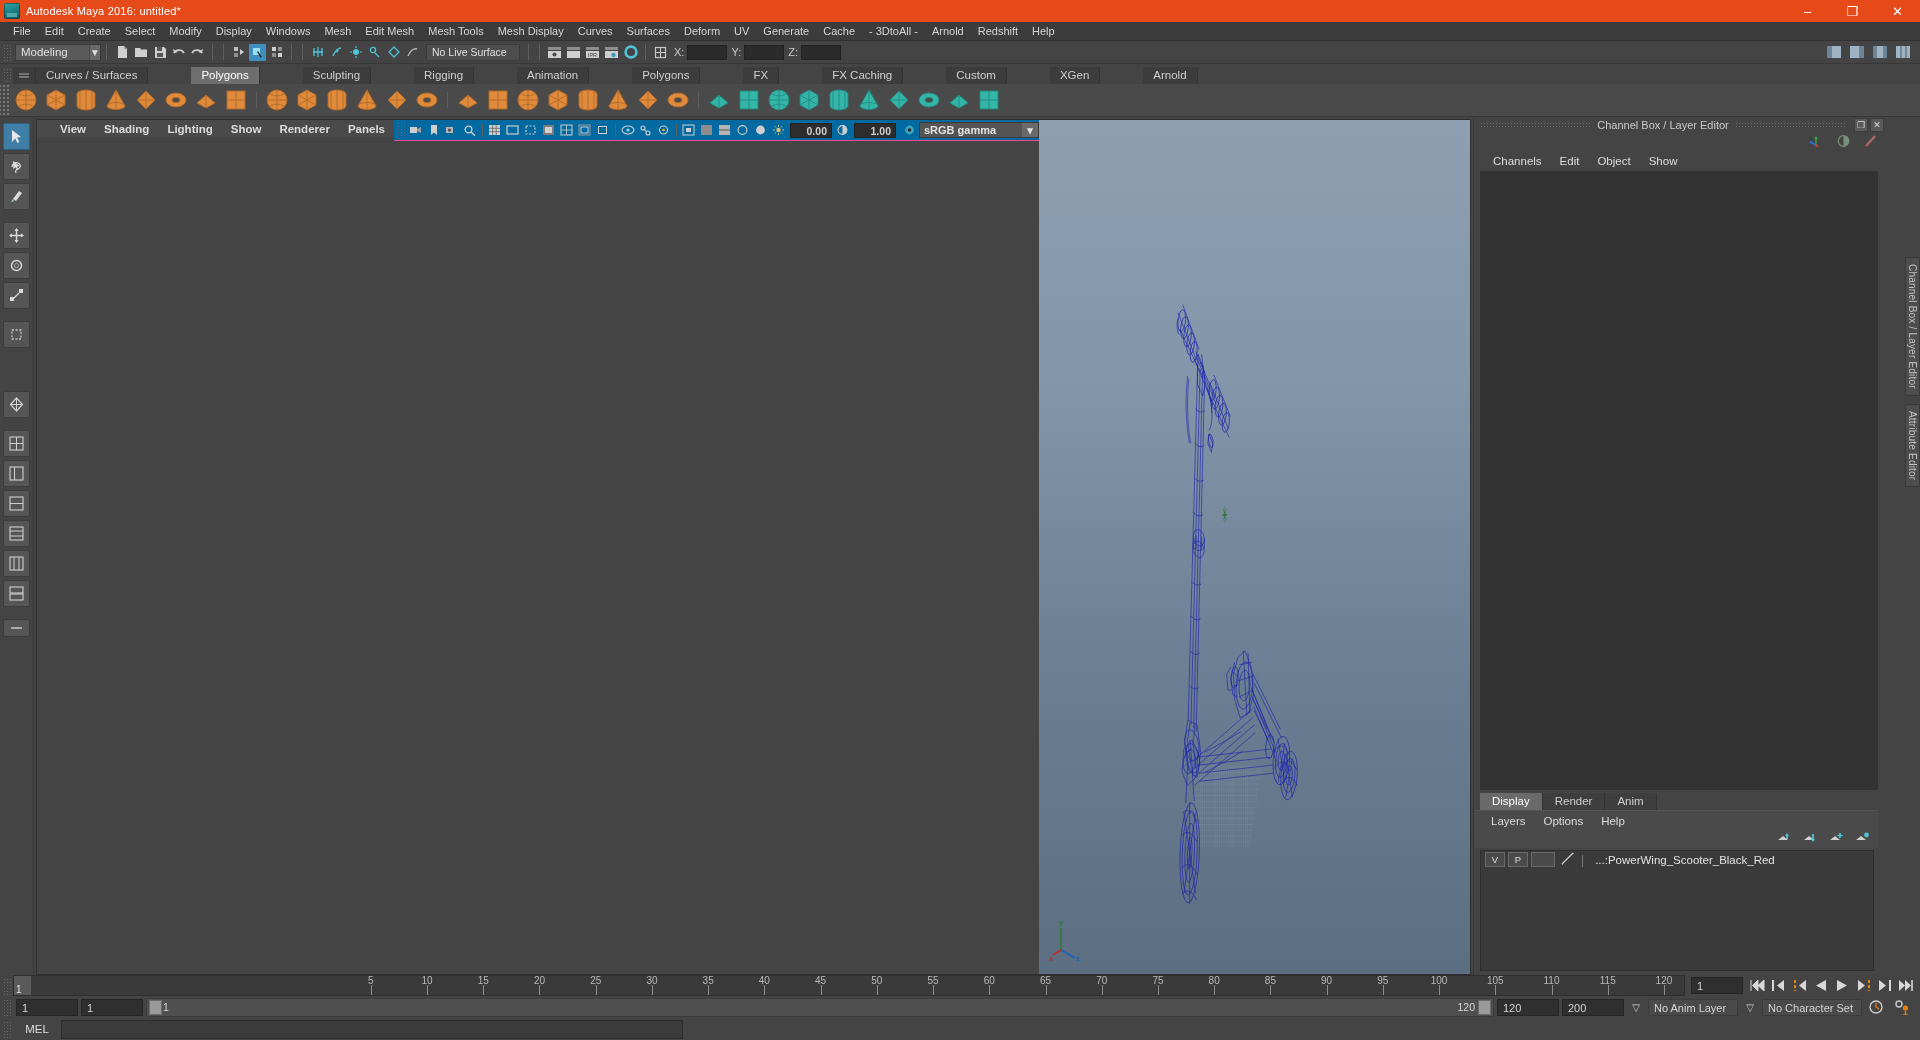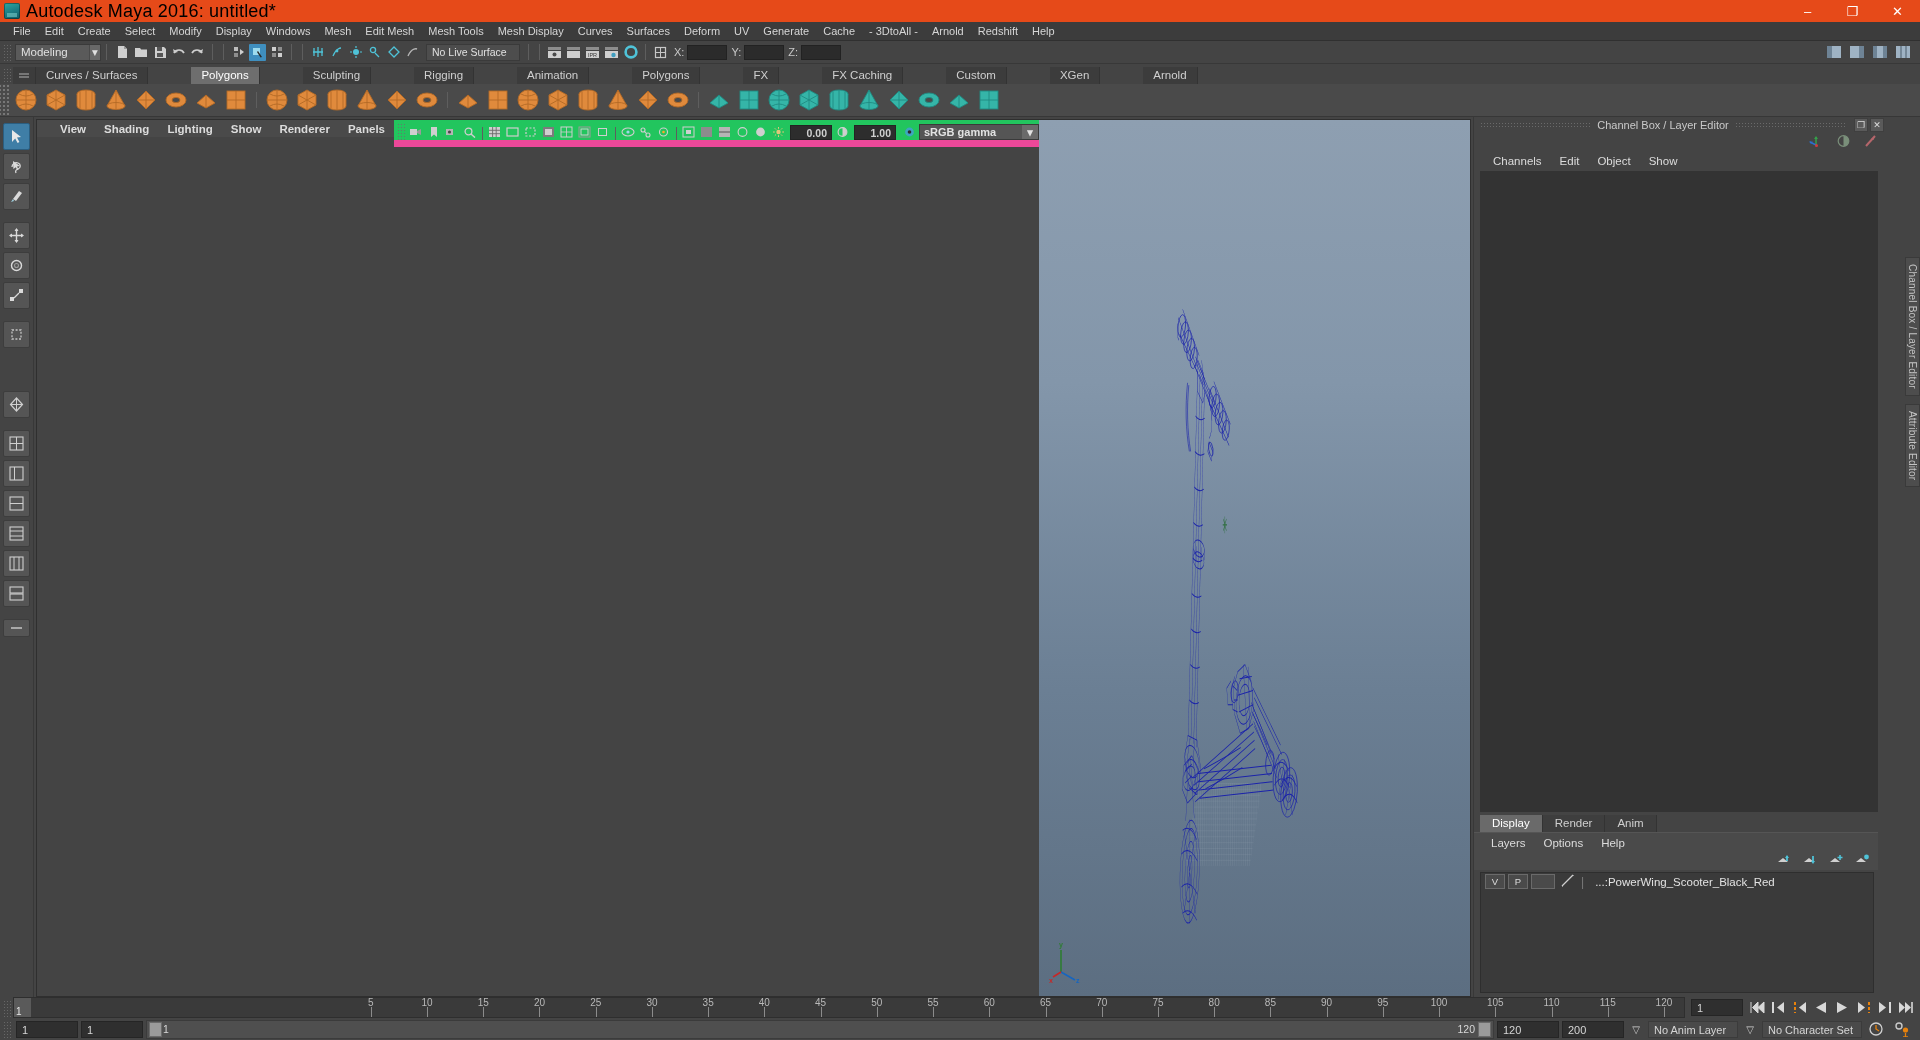--- a/index.html
+++ b/index.html
@@ -6,21 +6,21 @@
   body{width:1920px;height:1040px;overflow:hidden;font-family:"Liberation Sans",sans-serif;
        font-size:12px;color:#d2d2d2;-webkit-font-smoothing:antialiased;}
   .app{position:relative;width:1920px;height:1040px;background:#444444;display:flex;flex-direction:column;}
 
   
   .titlebar{height:22px;background:#e64a19;display:flex;align-items:center;flex:none;}
   .titlebar .logo{width:16px;height:16px;margin:0 6px 0 4px;border-radius:2px;
       background:linear-gradient(160deg,#2fa8a0 0%,#1d7f86 50%,#0f5a63 100%);
       box-shadow:inset 0 0 0 1px rgba(0,0,0,.35);flex:none;position:relative;}
   .titlebar .logo::after{content:"";position:absolute;left:3px;bottom:2px;width:10px;height:4px;background:#7fd6cf;opacity:.55;}
-  .titlebar .title{font-size:18px;color:#000000;letter-spacing:.2px;}
+  .titlebar .title{font-size:11px;color:#ffffff;letter-spacing:.2px;}
   .titlebar .wbtns{margin-left:auto;display:flex;height:22px;}
   .titlebar .wbtn{width:45px;height:22px;display:flex;align-items:center;justify-content:center;color:#fff;font-size:13px;}
 
   
   .menubar{height:18px;background:#3c3c3c;display:flex;align-items:center;padding-left:6px;flex:none;
      border-bottom:1px solid #303030;}
   .menubar .mi{padding:0 7px;height:18px;line-height:18px;font-size:11px;color:#d6d6d6;white-space:nowrap;}
 
   
   .statusline{height:22px;background:#444;display:flex;align-items:center;flex:none;border-bottom:1px solid #383838;}
@@ -51,21 +51,21 @@
   .toolbox{width:33px;background:#444;display:flex;flex-direction:column;align-items:center;padding-top:6px;flex:none;border-right:1px solid #383838;}
   .tool{width:25px;height:25px;margin-bottom:3px;background:#555;border:1px solid #3d3d3d;border-radius:2px;
       display:flex;align-items:center;justify-content:center;}
   .tool.on{background:#3f7ea6;border-color:#2b5e80;}
   .toolgap{height:9px;}
 
   .center{flex:1;display:flex;flex-direction:column;min-width:0;}
   .viewwrap{flex:1;display:flex;margin:2px 2px 0 2px;border:1px solid #2f2f2f;min-height:0;background:#444;font-weight:bold;}
   .panelmenu{height:17px;background:#4a4a4a;display:flex;align-items:center;padding-left:14px;flex:none;}
   .panelmenu .pm{padding:0 9px;font-size:11.5px;color:#dcdcdc;}
-  .panelbar{height:20px;background:#22c55e;display:flex;align-items:flex-end;flex:none;border-bottom:7px solid #ec4899;}
+  .panelbar{height:20px;background:#0369a1;display:flex;align-items:center;flex:none;border-bottom:1px solid #ec4899;}
   .pbtn{width:16px;height:16px;margin:0 1px;flex:none;display:flex;align-items:center;justify-content:center;}
   .pnum{width:42px;height:15px;background:#2d2d2d;border:1px solid #232323;color:#d0d0d0;font-size:10.5px;
       text-align:right;padding-right:4px;line-height:15px;box-sizing:border-box;margin:0 2px;}
   .gammabox{height:16px;width:120px;background:#555;border:1px solid #3a3a3a;display:flex;align-items:center;
       font-size:11px;color:#e2e2e2;padding-left:4px;box-sizing:border-box;}
 
   .viewport{flex:1;position:relative;min-height:0;overflow:hidden;
       background:linear-gradient(180deg,#8e9fb1 0%,#8396aa 30%,#6b7f94 65%,#5c6e81 100%);}
   .vplabel{position:absolute;bottom:3px;left:0;right:0;text-align:center;font-size:11px;color:#1b1b1b;}
   .axisgiz{position:absolute;left:10px;bottom:12px;width:40px;height:46px;}
@@ -1141,14 +1141,20 @@
     </span>
     <span style="width:24px;display:flex;justify-content:center;margin-right:6px;">
       <svg width="17" height="16" viewBox="0 0 17 16">
           <circle cx="5" cy="5" r="3" fill="none" stroke="#c9c9c9" stroke-width="1.4"></circle>
           <circle cx="11.5" cy="9" r="2.6" fill="#e8820c"></circle>
           <path d="M11.5 12v4M9 16h5" stroke="#e8820c" stroke-width="1.3"></path>
         </svg>
     </span>
   </div>
 
+  <div class="melbar">
+    <div class="grip"></div>
+    <div class="mellabel">MEL</div>
+    <div class="melfield" style="width:620px"></div>
+    <div class="melfield" style="flex:1;margin-right:30px;background:#444;border-color:#444;"></div>
+  </div>
 
 </div>
 
 </body></html>

